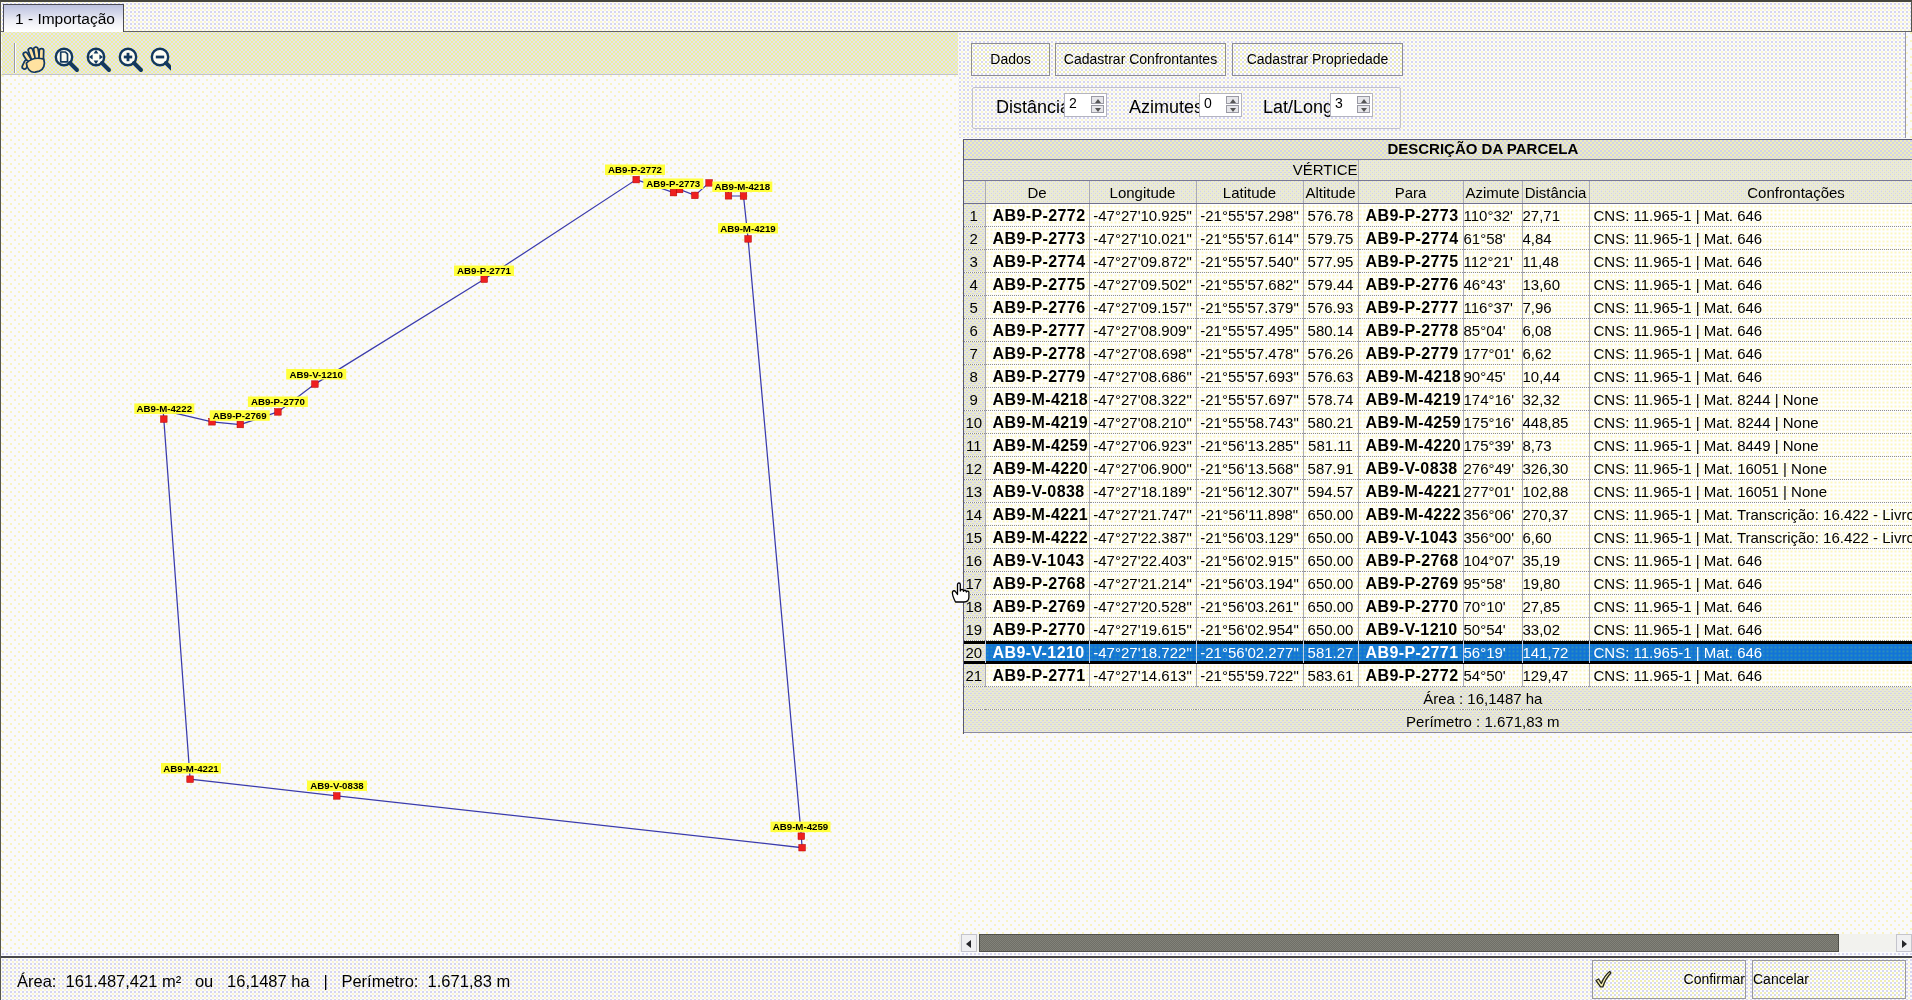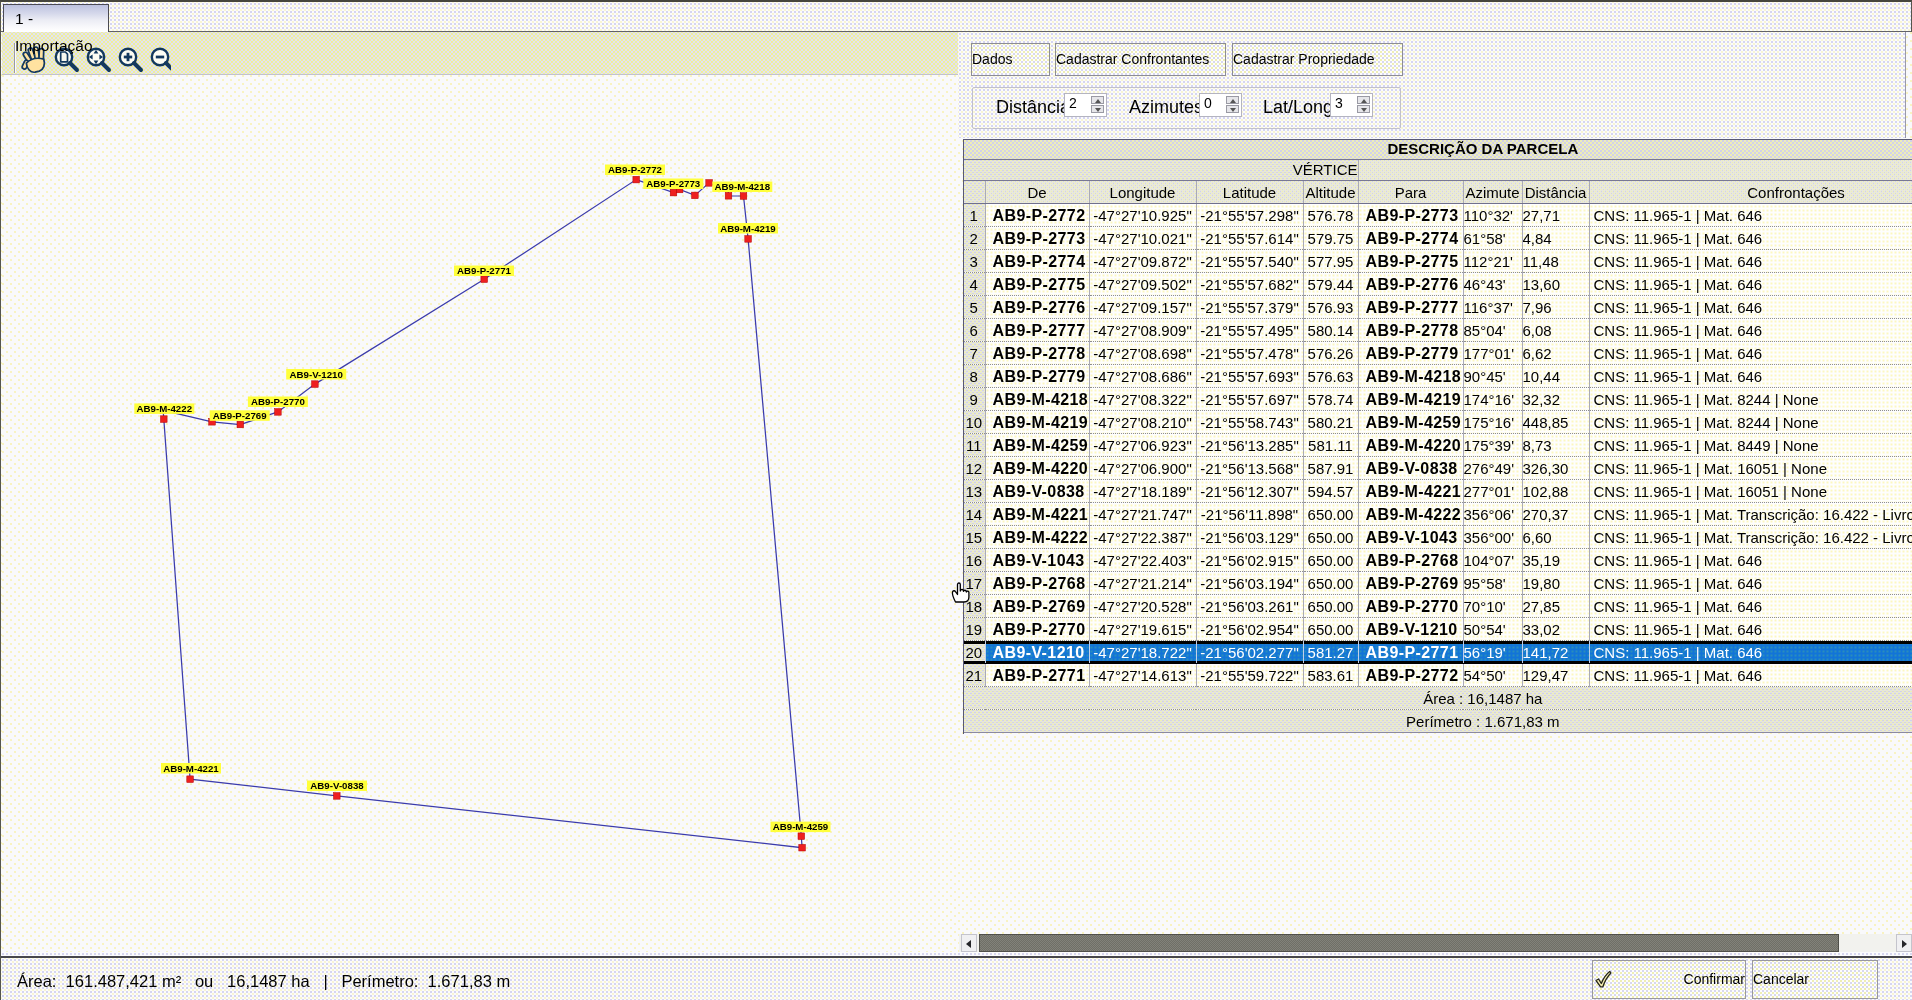--- a/index.html
+++ b/index.html
@@ -4,32 +4,32 @@
 *{margin:0;padding:0;box-sizing:border-box}
 html,body{width:1912px;height:1000px;overflow:hidden}
 body{font-family:"Liberation Sans",sans-serif;position:relative;background:#f0f0f5}
 .abs{position:absolute}
 
 .dith{background-color:#fbfbfc;background-image:radial-gradient(circle,#efef9e 0 0.9px,transparent 1.35px),radial-gradient(circle,#e2e2f2 0 0.85px,transparent 1.3px),radial-gradient(circle,#efef9e 0 0.9px,transparent 1.35px),radial-gradient(circle,#e2e2f2 0 0.85px,transparent 1.3px);background-size:4px 4px,4px 4px,4px 4px,4px 4px;background-position:0 0,2px 0,2px 2px,0 2px}
 .dithlight{background-color:#f9f9fb;background-image:radial-gradient(circle,rgba(248,238,140,0.65) 0 0.6px,rgba(248,238,140,0.25) 0.9px,transparent 1.35px),radial-gradient(circle,rgba(248,238,140,0.65) 0 0.6px,rgba(248,238,140,0.25) 0.9px,transparent 1.35px);background-size:8px 8px,8px 8px;background-position:1px 1px,5px 5px}
 .canv{background-color:#f9f9fb;background-image:radial-gradient(circle,rgba(248,238,140,0.65) 0 0.6px,rgba(248,238,140,0.25) 0.9px,transparent 1.35px),radial-gradient(circle,rgba(248,238,140,0.65) 0 0.6px,rgba(248,238,140,0.25) 0.9px,transparent 1.35px);background-size:8px 8px,8px 8px;background-position:1px 1px,5px 5px}
 #win{position:absolute;left:0;top:0;width:1912px;height:1000px;border-left:1px solid #55554d;border-right:1px solid #55554d;border-top:2px solid #46463e}
 
-#tab{position:absolute;left:2px;top:2px;width:106px;height:28px;border:1px solid #4a4a52;border-bottom:none;background:linear-gradient(#bdc2e0,#d4d7ea 30%,#ebecf4 55%,#fafafc 85%,#fff);font-size:15.5px;color:#000;padding-left:11px;line-height:27px}
+#tab{position:absolute;left:2px;top:2px;width:121px;height:28px;border:1px solid #4a4a52;border-bottom:none;background:linear-gradient(#bdc2e0,#d4d7ea 30%,#ebecf4 55%,#fafafc 85%,#fff);font-size:15.5px;color:#000;padding-left:11px;line-height:27px}
 #tabstrip{position:absolute;left:0;top:0;width:1910px;height:29px;background-color:#fbfbfd;background-image:radial-gradient(circle,rgba(205,205,235,0.8) 0 0.8px,transparent 1.3px),radial-gradient(circle,rgba(243,236,160,0.45) 0 0.8px,transparent 1.3px);background-size:4px 4px,4px 4px;background-position:0 0,2px 2px}
 #tabline{position:absolute;left:0;top:29px;width:1910px;height:1px;background:#62626a}
 
 #toolbar{position:absolute;left:1px;top:30px;width:956px;height:43px;border-bottom:1px solid #c2c2cc}
 #tsep{position:absolute;left:12px;top:11px;width:1px;height:30px;background:#9a9aa4;box-shadow:1px 0 0 #fcfcfe}
 
 #canvas{position:absolute;left:1px;top:73px;width:956px;height:878px}
 
 #toppanel{position:absolute;left:957px;top:30px;width:948px;height:106px;background-color:#fbfbfd;background-image:radial-gradient(circle,rgba(205,205,235,0.8) 0 0.8px,transparent 1.3px),radial-gradient(circle,rgba(243,236,160,0.45) 0 0.8px,transparent 1.3px);background-size:4px 4px,4px 4px;background-position:0 0,2px 2px;border-right:1px solid #9a9aa6;box-sizing:border-box}
 #rpanel{position:absolute;left:957px;top:30px;width:954px;height:902px}
-.btn{position:absolute;border:1px solid #8c8c96;font-size:14px;color:#000;}
+.btn{position:absolute;border:1px solid #8c8c96;font-size:14px;color:#000;text-align:center}
 .gb{position:absolute;border:1px solid #c0c0cc;border-radius:2px}
 .gblab{position:absolute;font-size:18px;color:#000}
 .spin{position:absolute;background:#fff;border:1px solid #b4b4c0}
 .spin .v{position:absolute;left:4px;top:1px;font-size:14px}
 .spin .ud{position:absolute;right:2px;top:2px;width:13px;height:17px}
 .spin .u,.spin .d{position:absolute;left:0;width:13px;height:8px;background:#e6e6ea;border:1px solid #9a9aa4}
 .spin .u{top:0}.spin .d{top:9px}
 .spin .u:after{content:"";position:absolute;left:3px;top:2px;border-left:3px solid transparent;border-right:3px solid transparent;border-bottom:4px solid #555}
 .spin .d:after{content:"";position:absolute;left:3px;top:2px;border-left:3px solid transparent;border-right:3px solid transparent;border-top:4px solid #555}
 .btnface{background-color:#fdfdfe;background-image:radial-gradient(circle,rgba(214,214,236,0.95) 0 0.8px,transparent 1.25px),radial-gradient(circle,rgba(235,235,168,0.85) 0 0.8px,transparent 1.25px);background-size:4px 4px,4px 4px;background-position:0 0,2px 2px}
@@ -504,15 +504,15 @@
 <div class="abs" style="left:0;top:950px;width:1912px;height:4px;background-color:#fbfbfd;background-image:radial-gradient(circle,rgba(205,205,235,0.8) 0 0.8px,transparent 1.3px);background-size:4px 4px"></div>
 <div id="statline"></div>
 <div id="status">
   <div id="stext">Área:&nbsp; 161.487,421 m²&nbsp;&nbsp; ou&nbsp;&nbsp; 16,1487 ha&nbsp;&nbsp; |&nbsp;&nbsp; Perímetro:&nbsp; 1.671,83 m</div>
   <div class="bigbtn btnface" style="left:1591px;width:154px">
     <svg width="20" height="18" viewBox="0 0 20 18" style="margin-right:8px">
           <path d="M3,10.5 L5.6,9 L8.3,13.5 C10.3,8.3 12.9,4.3 16.7,1.4 L17.9,3 C14.4,6.6 11.6,11.5 9.9,16.8 L7.6,16.8 Z" fill="#f7f0b4" stroke="#26261a" stroke-width="1.3" stroke-linejoin="round"></path>
         </svg>
     <span>Confirmar</span>
   </div>
-  <div class="bigbtn btnface" style="left:1751px;width:126px">Cancelar</div>
+  <div class="bigbtn btnface" style="left:1751px;width:154px">Cancelar</div>
 </div>
 </div>
 
 </body></html>

